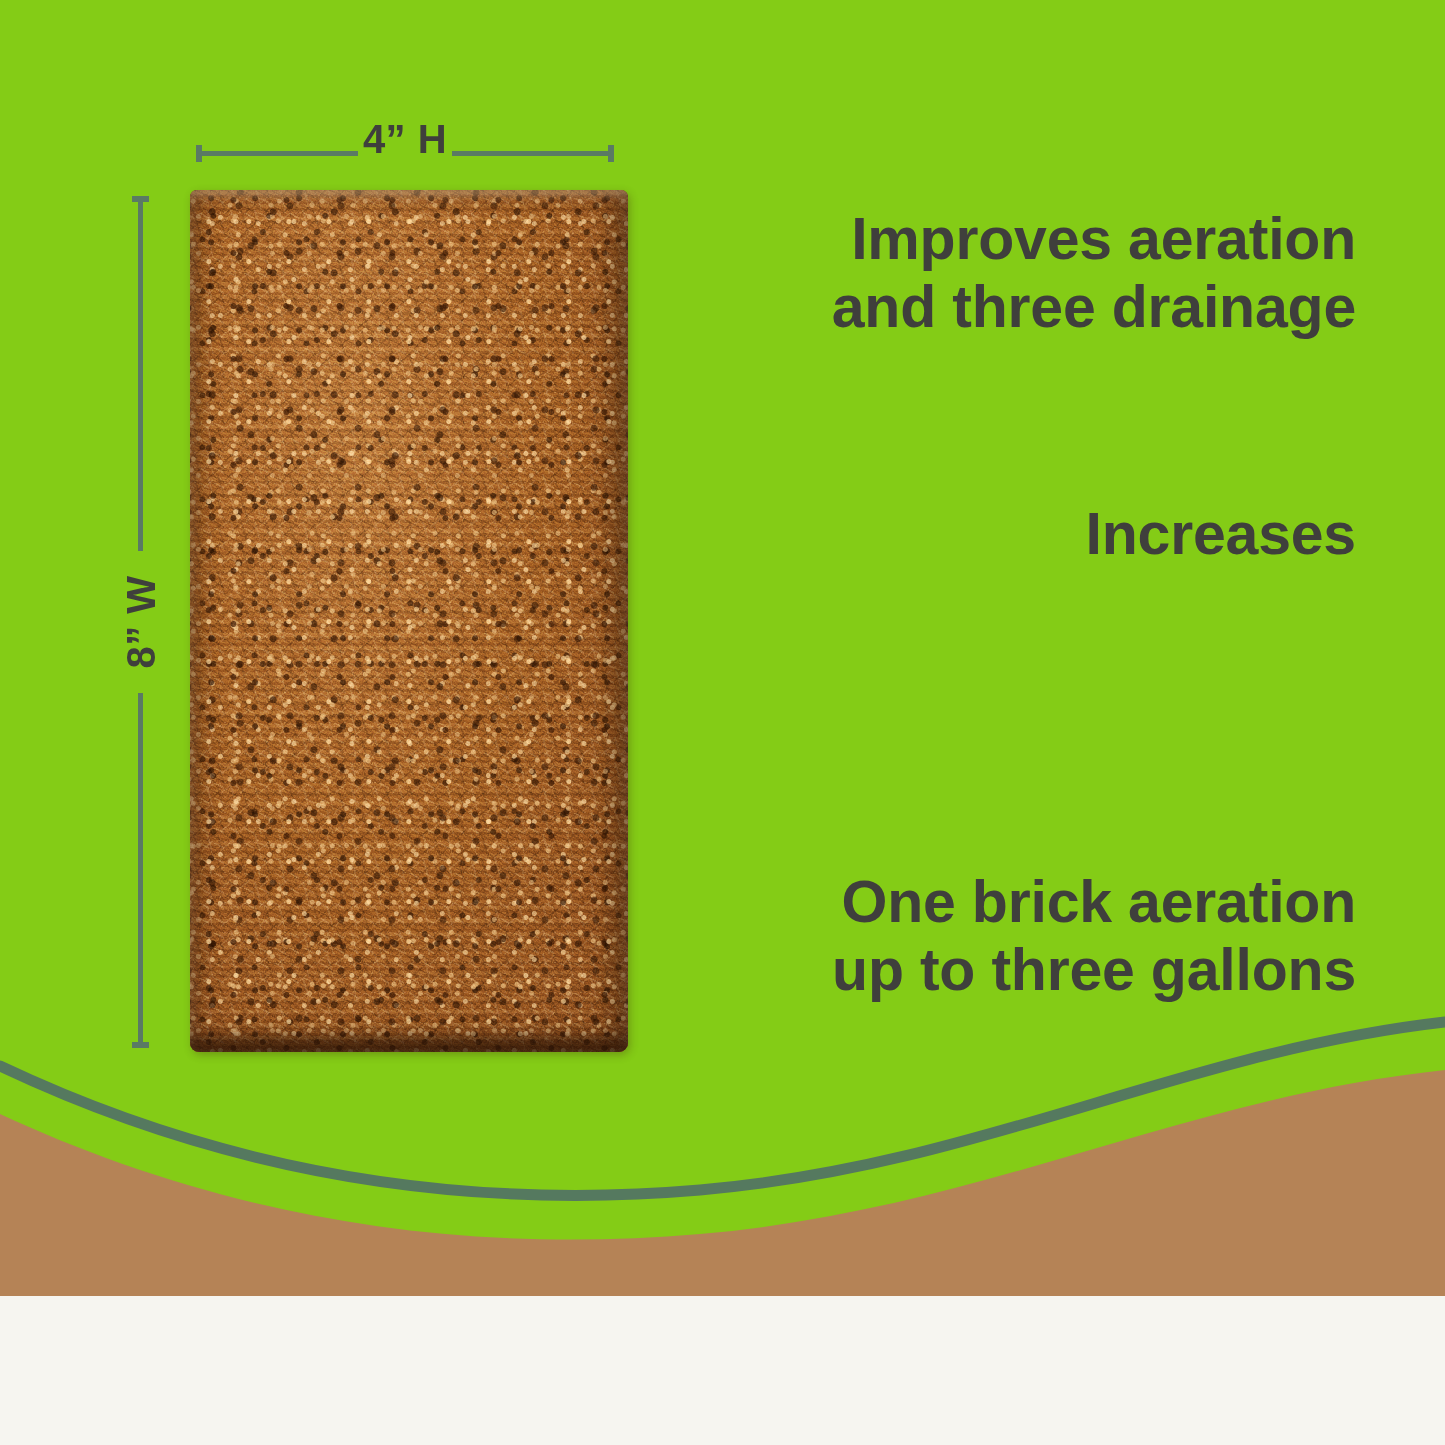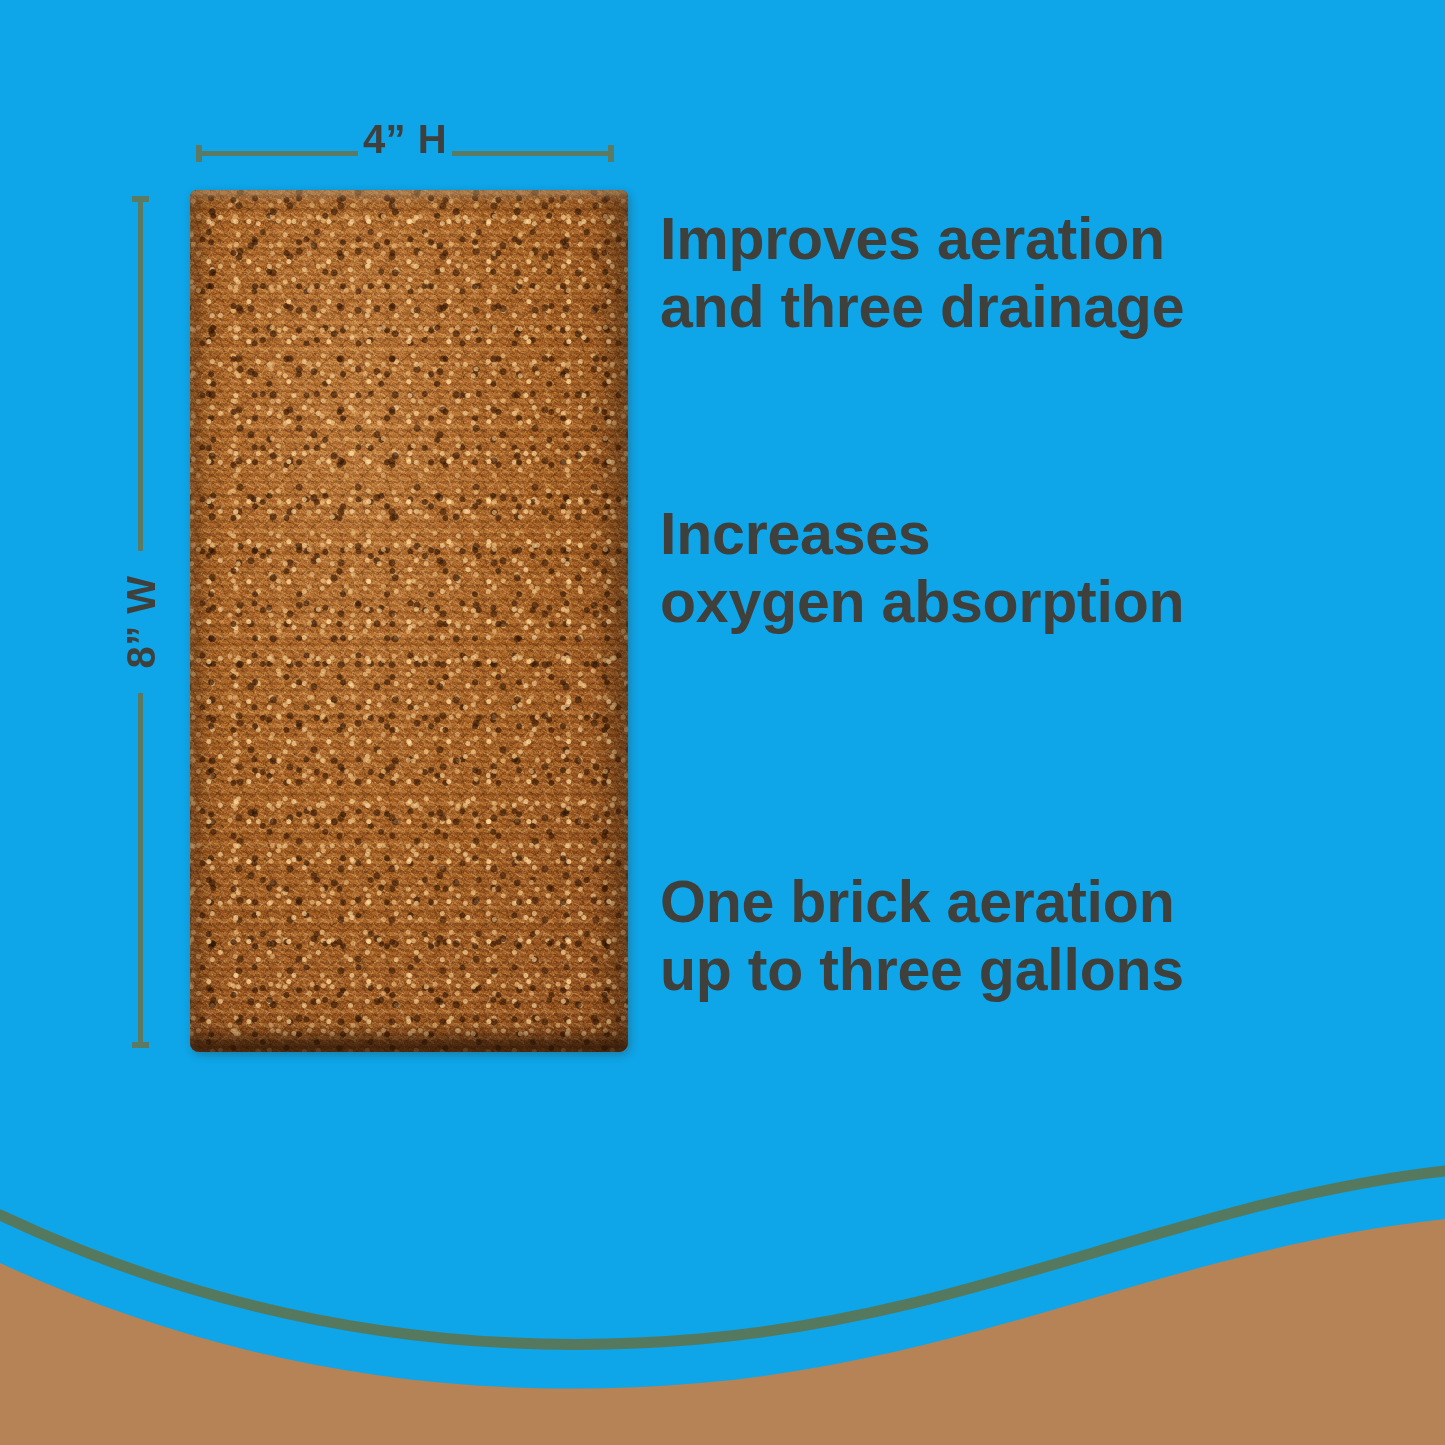--- a/index.html
+++ b/index.html
@@ -2,21 +2,21 @@
 <html><head>
 <meta charset="utf-8">
 <style>
   html,body{margin:0;padding:0;}
   body{
     width:1445px;height:1445px;
     background:#F6F5F0;
     font-family:"Liberation Sans", sans-serif;
     overflow:hidden;
   }
-  #stage{position:relative;width:1445px;height:1445px;overflow:hidden;background:#0ea5e9;text-decoration:underline;}
+  #stage{position:relative;width:1445px;height:1296px;overflow:hidden;background:#84cc16;text-decoration:underline;}
 
   
   .dim-h{position:absolute;left:196px;top:145px;width:418px;height:16px;}
   .dim-h .bar{position:absolute;top:6px;height:5px;background:#5A7A64;}
   .dim-h .bar.l{left:0;width:162px;}
   .dim-h .bar.r{right:0;width:162px;}
   .dim-h .cap{position:absolute;top:0;width:6px;height:17px;background:#5A7A64;}
   .dim-h .cap.l{left:0;}
   .dim-h .cap.r{right:0;}
   .dim-h .lbl{
@@ -112,22 +112,22 @@
   .brick .rim{
     position:absolute;inset:0;
     background:
       linear-gradient(to bottom, rgba(255,232,190,.16) 0 4px, transparent 10px),
       linear-gradient(to top, rgba(34,16,5,.38) 0 7px, transparent 22px);
   }
 
   
   .benefits{position:absolute;left:660px;top:0;width:680px;height:1070px;}
   .benefit{
-    position:absolute;left:0;width:680px;
-    text-align:left;
+    position:absolute;left:16px;width:680px;
+    text-align:right;
     color:#3F3F3C;
     font-weight:700;
     font-size:59px;
     line-height:1.16;
     font-stretch:condensed;
     letter-spacing:-.2px;
   }
   .benefit .ln{display:block;}
   .b1{top:205px;}
   .b2{top:500px;}
@@ -167,21 +167,20 @@
 
   <div class="benefits">
 
     <div class="benefit b1">
       <span class="ln">Improves aeration</span>
       <span class="ln">and three drainage</span>
     </div>
 
     <div class="benefit b2">
       <span class="ln">Increases</span>
-      <span class="ln">oxygen absorption</span>
     </div>
 
     <div class="benefit b3">
       <span class="ln">One brick aeration</span>
       <span class="ln">up to three gallons</span>
     </div>
 
   </div>
 
   <div class="wave">

